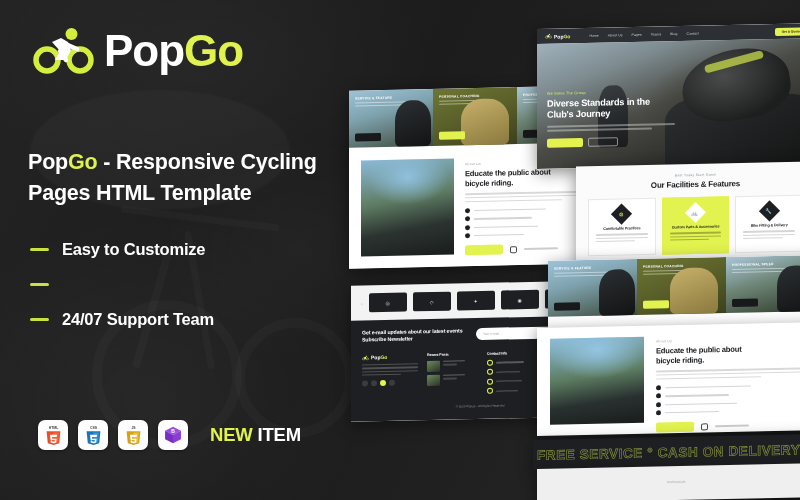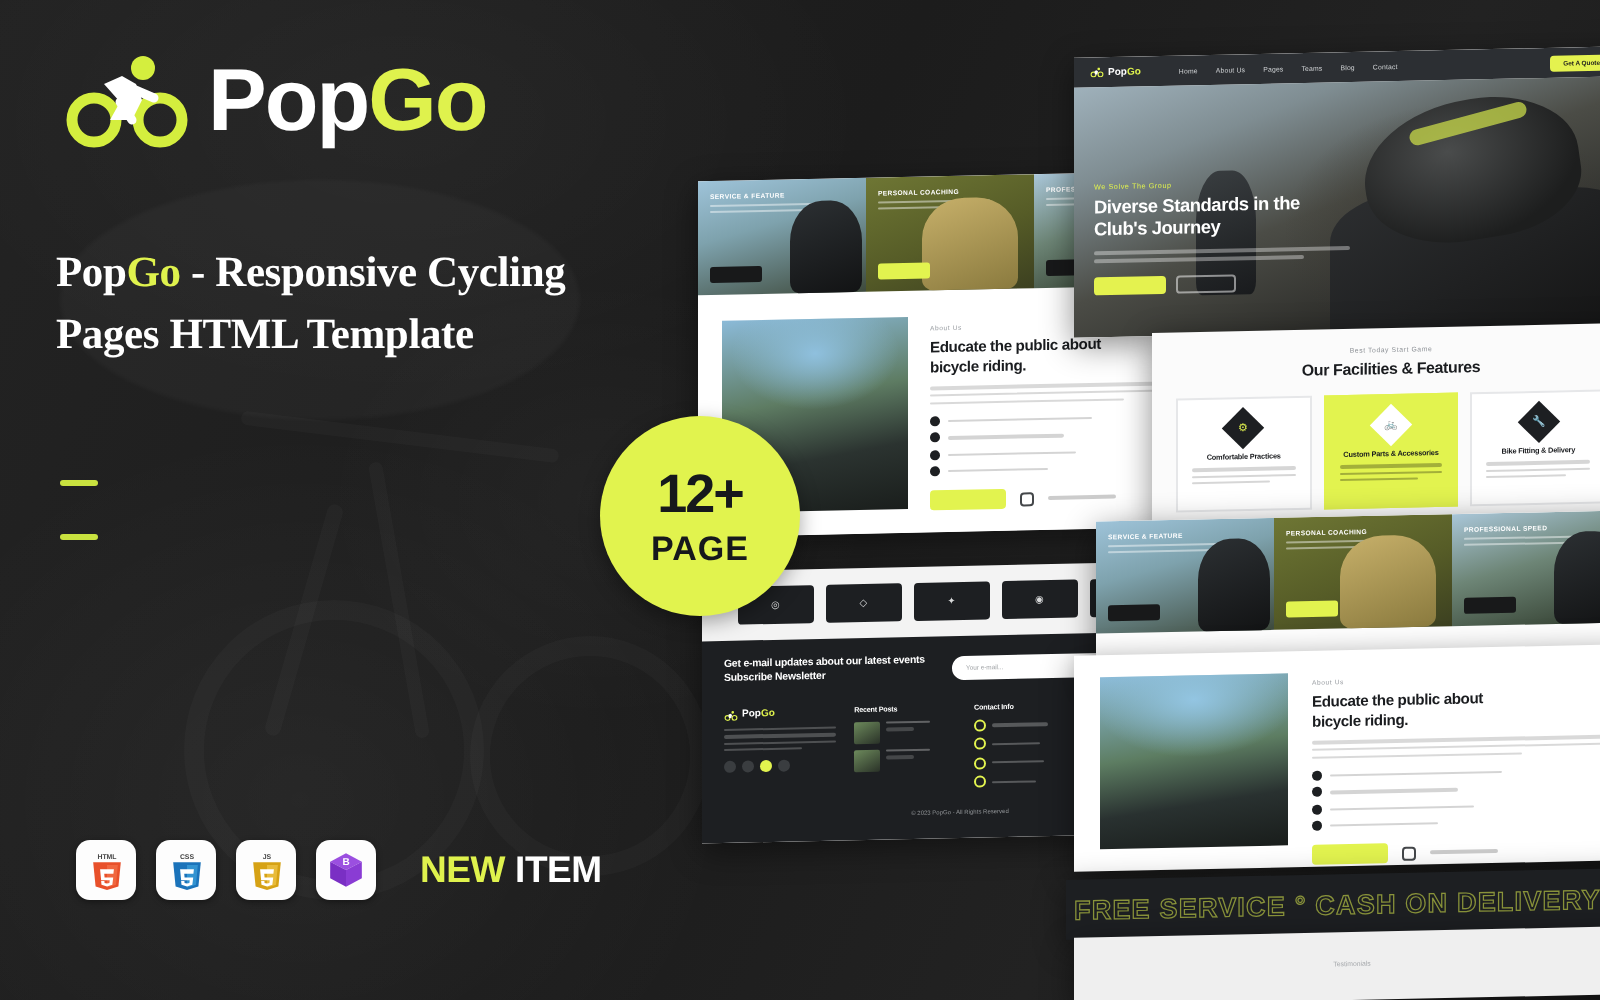--- a/index.html
+++ b/index.html
@@ -29,24 +29,23 @@
   
   .left { position:absolute; left:0; top:0; width:345px; height:452px; z-index:5; }
 
   .logo-row { position:absolute; left:33px; top:27px; display:flex; align-items:center; gap:9px; }
   .logo-mark { width:62px; height:48px; position:relative; }
   .logo-text { font-size:44px; font-weight:700; letter-spacing:-1px; line-height:1; }
   .logo-text .w { color:#ffffff; }
   .logo-text .y { color:#dff24d; }
 
   .headline {
-    position:absolute; left:28px; top:121px; width:300px;
+    position:absolute; left:28px; top:147px; width:300px;
     font-size:21.5px; font-weight:700; color:#fff; line-height:1.42;
     letter-spacing:-.2px;
-    font-family:Liberation Serif, serif;
   }
   .headline .y { color:#dff24d; }
 
   .features { position:absolute; left:30px; top:240px; }
   .feat { display:flex; align-items:center; gap:13px; margin-bottom:24px; }
   .feat .dash { width:19px; height:3px; background:#c9e23f; border-radius:2px; flex:0 0 auto; }
   .feat .txt { color:#fff; font-size:16.5px; font-weight:700; letter-spacing:-.2px; }
 
   .badges { position:absolute; left:38px; top:420px; display:flex; align-items:center; gap:10px; }
   .badge {
@@ -254,23 +253,28 @@
     </div>
 
     <div class="headline">
       <span class="w">Pop</span><span class="y">Go</span><span> - Responsive Cycling</span><br>
       <span>Pages HTML Template</span>
     </div>
 
     <div class="features">
       <div class="feat">
         <span class="dash"></span>
+        <span class="txt">Easy to Customize</span>
       </div>
       <div class="feat">
         <span class="dash"></span>
+      </div>
+      <div class="feat">
+        <span class="dash"></span>
+        <span class="txt">24/07 Support Team</span>
       </div>
     </div>
 
     <div class="badges">
       <div class="badge">
         <svg viewBox="0 0 22 24" width="19" height="21">
           <text x="11" y="5" font-size="4" font-weight="bold" fill="#444" text-anchor="middle" font-family="Liberation Sans, sans-serif">HTML</text>
           <path d="M3 7 L4.4 21 L11 23 L17.6 21 L19 7 Z" fill="#e8502a"></path>
           <path d="M11 8.5 L11 21.6 L16.2 20 L17.3 8.5 Z" fill="#f0673f"></path>
           <path d="M7 11 h8 l-.3 2.6 H9.4 l.2 2.1h5l-.5 4.3-3.1 1-3.2-1-.2-2.2h1.9l.1 1.1 1.4.4 1.4-.4.15-1.6H7.6z" fill="#fff"></path>
@@ -298,24 +302,20 @@
           <path d="M2.5 7 L12 12 L12 22 L2.5 17 Z" fill="#7a2fc4"></path>
           <path d="M21.5 7 L12 12 L12 22 L21.5 17 Z" fill="#8a3cd4"></path>
           <text x="12" y="9.2" font-size="6" font-weight="bold" fill="#fff" text-anchor="middle" font-family="Liberation Sans, sans-serif">B</text>
         </svg>
       </div>
       <div class="newitem"><span class="y">NEW</span><span class="w"> ITEM</span></div>
     </div>
   </div>
 
 
-  <div class="page-circle">
-    <div class="n">12+</div>
-    <div class="p">PAGE</div>
-  </div>
 
   <div class="mock mockC">
     <div class="mC-top">
       <div class="mC-p p1">
         <div class="lb">Service &amp; Feature</div>
         <div class="ln">
             <i></i>
             <i></i>
           </div>
         <div class="mC-fig"></div>

